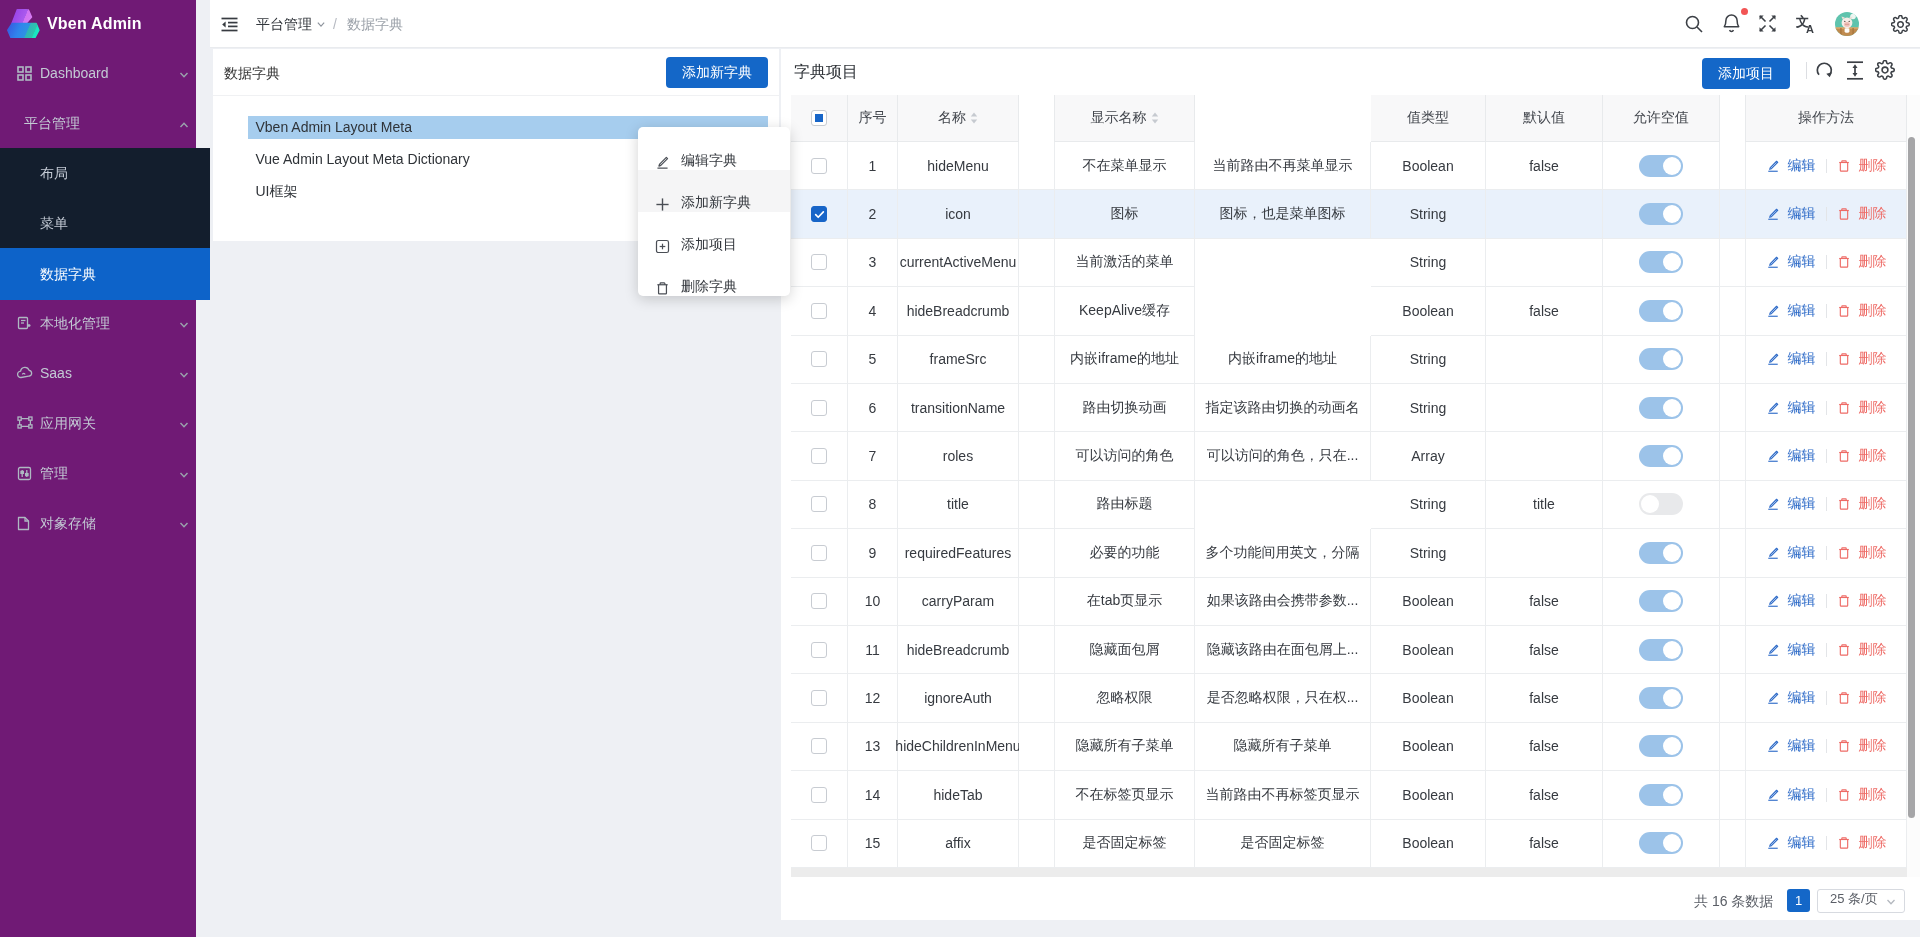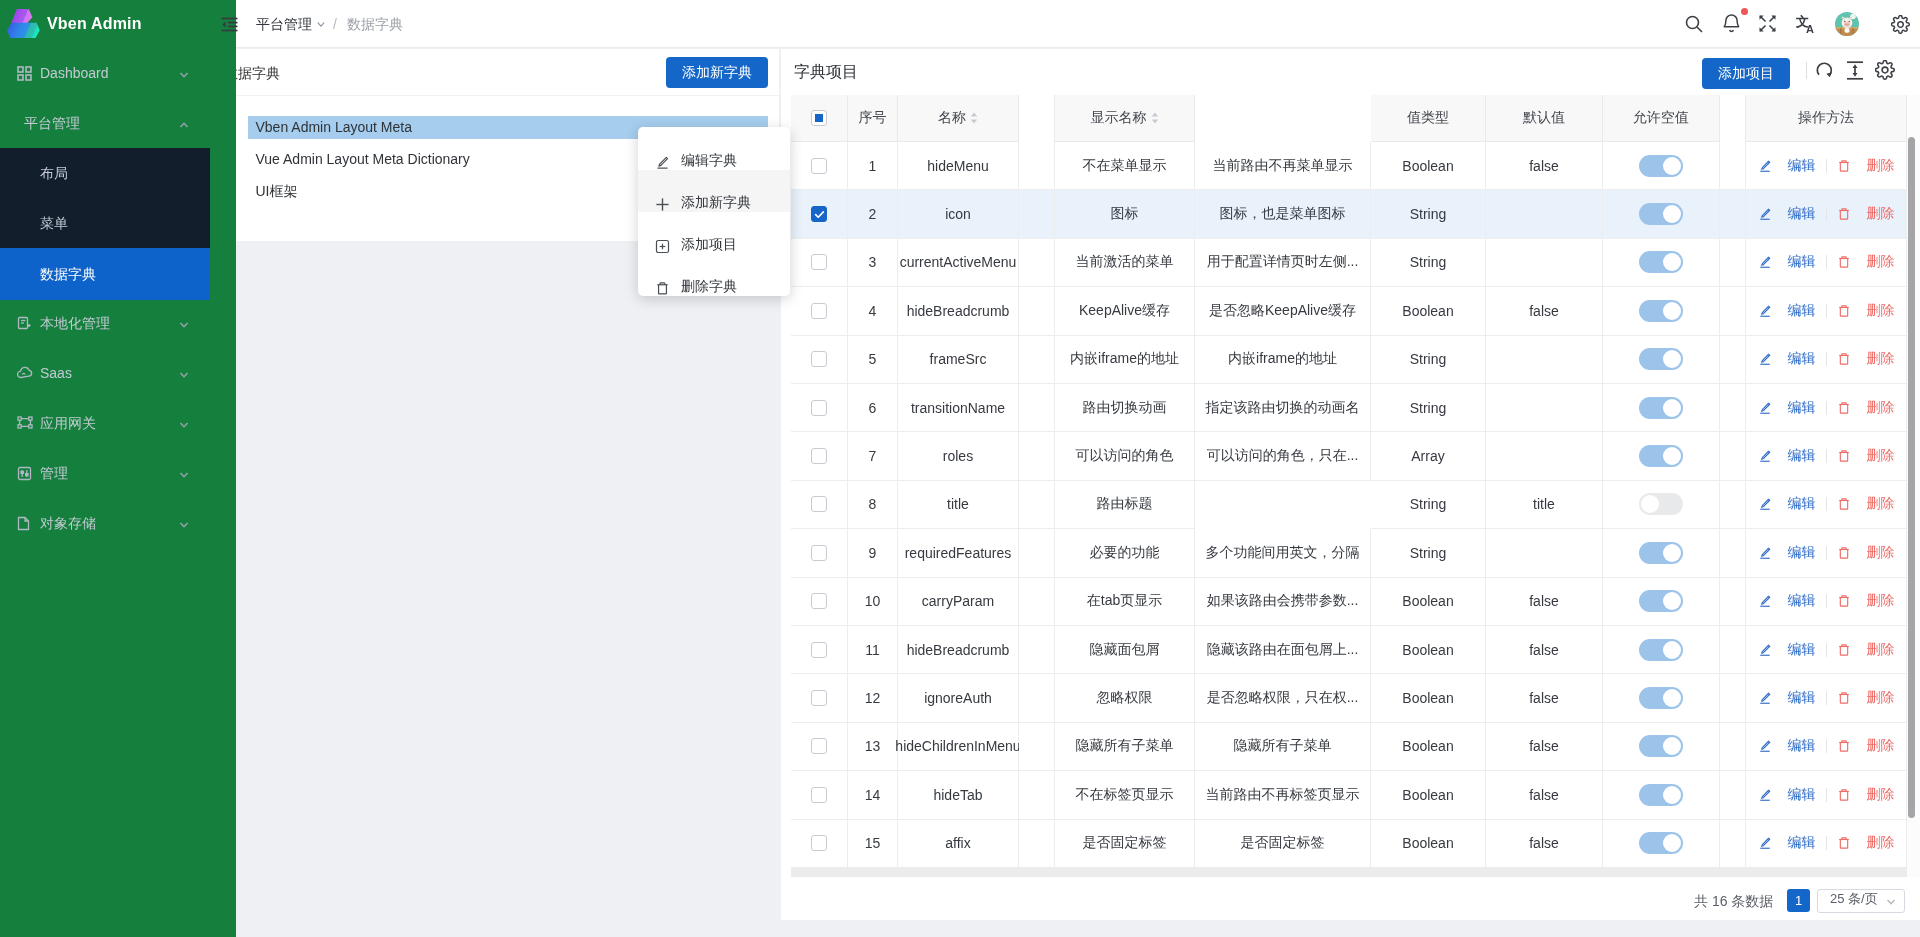--- a/index.html
+++ b/index.html
@@ -1,18 +1,18 @@
 <!DOCTYPE html>
 <html><head><meta charset="utf-8"><style>
 *{margin:0;padding:0;box-sizing:border-box}
 html,body{width:1920px;height:937px;overflow:hidden}
 body{font-family:"Liberation Sans",sans-serif;background:#eef0f4;position:relative;font-size:14px;color:#383c42}
 .abs{position:absolute}
 
-#side{position:absolute;left:0;top:0;width:236px;height:937px;background:#15803d;color:#c3cad4;z-index:5}
+#side{position:absolute;left:0;top:0;width:196px;height:937px;background:#701a75;color:#c3cad4;z-index:5}
 #logo{position:absolute;left:0;top:0;width:210px;height:48px}
 #logo svg{position:absolute;left:8px;top:8px}
 #logo b{position:absolute;left:47px;top:15px;font-size:16px;color:#fff;letter-spacing:.2px}
 .mi{position:absolute;left:0;width:210px;height:42px;line-height:42px}
 .mi .txt{position:absolute;left:40px}
 .mi .ico{position:absolute;left:17px;top:14px}
 .chev{position:absolute;right:21px;top:18px}
 #submenu{position:absolute;left:0;top:148px;width:210px;height:100px;background:#131e2d}
 .smi{position:absolute;left:40px;width:170px;height:50px;line-height:50px;color:#c3cad4}
 #actitem{position:absolute;left:0;top:248px;width:210px;height:52px;background:#0d63c9;color:#fff;line-height:52px}
@@ -40,21 +40,21 @@
 .rw{position:absolute;left:0;width:1116px}
 .rw.sel .bc{background:#e9f1fb}
 .bc{position:absolute;top:0;height:100%;border-right:1px solid #ebedef;border-bottom:1px solid #ebedef;display:flex;align-items:center;justify-content:center;background:#fff;color:#363a40}
 .ckb{width:16px;height:16px;border:1px solid #c8ccd2;border-radius:3px;background:#fff;display:flex;align-items:center;justify-content:center}
 .ckb.ind span{width:8px;height:8px;background:#1765c8}
 .ckb.chk{background:#1765c8;border-color:#1765c8}
 .sw{position:relative;width:44px;height:22px;border-radius:11px;background:#9cc3e9;display:inline-block}
 .sw span{position:absolute;right:2px;top:2px;width:18px;height:18px;border-radius:50%;background:#fff}
 .sw.off{background:#e8e9eb}
 .sw.off span{left:2px;right:auto}
-.lnk{display:inline-flex;align-items:center;color:#2e6bc8;gap:16px}
+.lnk{display:inline-flex;align-items:center;color:#2e6bc8;gap:8px}
 .lnk.red{color:#ee6b66}
 .vdiv{display:inline-block;width:1px;height:14px;background:#e3e5e8;margin:0 10px}
 .ic{display:inline-block}
 
 #hsb{position:absolute;left:791px;top:868px;width:1116px;height:9px;background:#ececec}
 #vsb{position:absolute;left:1907px;top:95px;width:13px;height:782px;background:#fcfcfc}
 #vsb span{position:absolute;left:1px;top:42px;width:7px;height:681px;border-radius:3.5px;background:#a5a5a7}
 
 #pager{position:absolute;top:889px;height:24px;line-height:24px;color:#5a5e66}
 #pgnum{position:absolute;left:1787px;top:889px;width:23px;height:23px;background:#1467c8;color:#fff;border-radius:3px;text-align:center;line-height:23px;font-size:13px}
@@ -370,21 +370,20 @@
       </div>
 </div>
 <div class="rw" style="top:143.8px;height:48.4px">
 <div class="bc" style="left:0px;width:57px">
         <span class="ckb"></span>
       </div>
 <div class="bc" style="left:57px;width:50px">3</div>
 <div class="bc" style="left:107px;width:121px">currentActiveMenu</div>
 <div class="bc" style="left:228px;width:36px"></div>
 <div class="bc" style="left:264px;width:140px">当前激活的菜单</div>
-<div class="bc" style="left:404px;width:176px">用于配置详情页时左侧...</div>
 <div class="bc" style="left:580px;width:115px">String</div>
 <div class="bc" style="left:695px;width:117px"></div>
 <div class="bc" style="left:812px;width:116.5px">
         <span class="sw">
           <span></span>
         </span>
       </div>
 <div class="bc" style="left:928.5px;width:26.5px"></div>
 <div class="bc" style="left:955px;width:161px">
         <span class="lnk">
@@ -406,21 +405,20 @@
       </div>
 </div>
 <div class="rw" style="top:192.2px;height:48.4px">
 <div class="bc" style="left:0px;width:57px">
         <span class="ckb"></span>
       </div>
 <div class="bc" style="left:57px;width:50px">4</div>
 <div class="bc" style="left:107px;width:121px">hideBreadcrumb</div>
 <div class="bc" style="left:228px;width:36px"></div>
 <div class="bc" style="left:264px;width:140px">KeepAlive缓存</div>
-<div class="bc" style="left:404px;width:176px">是否忽略KeepAlive缓存</div>
 <div class="bc" style="left:580px;width:115px">Boolean</div>
 <div class="bc" style="left:695px;width:117px">false</div>
 <div class="bc" style="left:812px;width:116.5px">
         <span class="sw">
           <span></span>
         </span>
       </div>
 <div class="bc" style="left:928.5px;width:26.5px"></div>
 <div class="bc" style="left:955px;width:161px">
         <span class="lnk">

